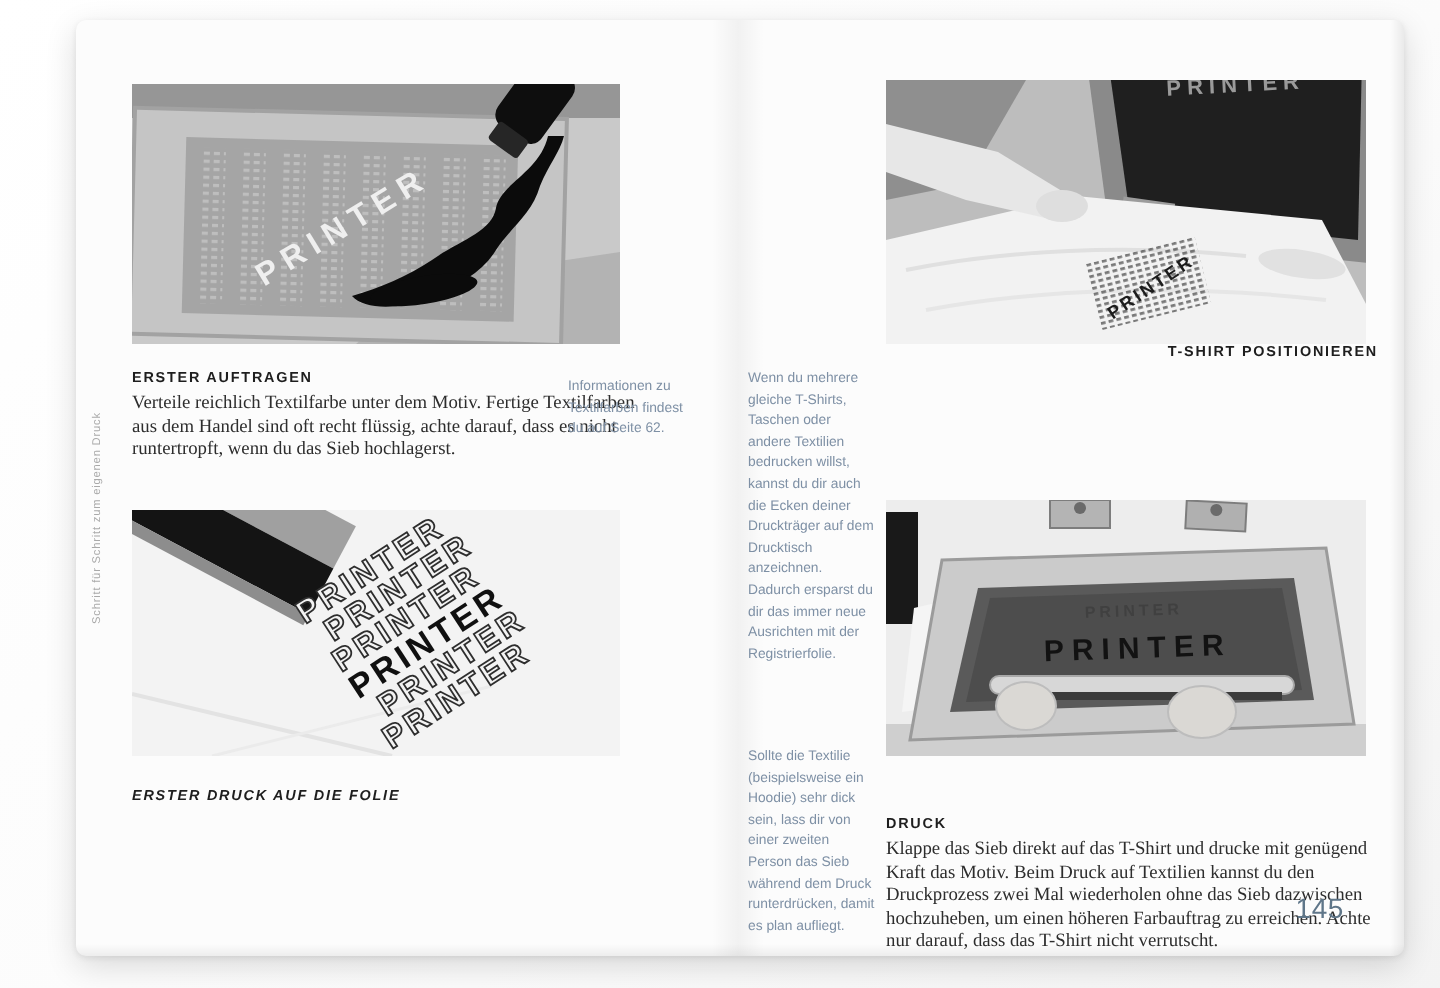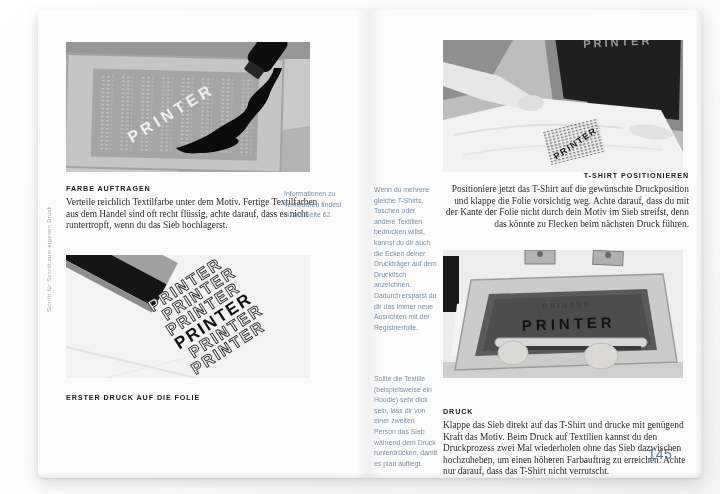--- a/index.html
+++ b/index.html
@@ -95,21 +95,21 @@
       <g transform="translate(200,10) rotate(36)">
         <rect x="-13" y="-22" width="27" height="40" rx="7" fill="#0e0e0e"></rect>
         <rect x="-8" y="16" width="18" height="11" rx="2" fill="#262626"></rect>
       </g>
       <path d="M208,26 C204,44 184,50 182,62 C180,74 164,78 150,88 C138,96 124,102 110,106 C116,113 134,113 148,107 C164,101 176,93 182,83 C190,71 200,65 204,51 C208,41 214,34 216,26 Z" fill="#0b0b0b"></path>
       <ellipse cx="146" cy="103" rx="27" ry="7" fill="#0b0b0b" transform="rotate(-9 146 103)"></ellipse>
     </svg>
   </div>
 
   <div class="abs" style="left:28px;top:174px;width:252px;">
-    <div class="heading">FARBE AUFTRAGEN</div>
+    <div class="heading">ERSTER AUFTRAGEN</div>
     <div class="body-text">Verteile reichlich Textilfarbe unter dem Motiv. Fertige Textilfarben aus dem Handel sind oft recht flüssig, achte darauf, dass es nicht runtertropft, wenn du das Sieb hochlagerst.</div>
   </div>
 
   <div class="abs note" style="left:246px;top:179px;width:62px;">Informationen zu Textilfarben findest du auf Seite 62.</div>
 
   <div class="abs photo" style="left:28px;top:245px;width:244px;height:123px;background:#f3f3f3;">
     <svg width="244" height="123" viewBox="0 0 244 123">
       <rect width="244" height="123" fill="#f3f3f3"></rect>
       <line x1="0" y1="92" x2="130" y2="123" stroke="#e3e3e3" stroke-width="2"></line>
       <line x1="40" y1="123" x2="180" y2="88" stroke="#ebebeb" stroke-width="1.5"></line>
@@ -122,21 +122,21 @@
         <text class="svg-sans" x="-4" y="-38" text-anchor="middle" font-size="16" letter-spacing="2" fill="#f3f3f3" stroke="#2e2e2e" stroke-width="0.9">PRINTER</text>
         <text class="svg-sans" x="3" y="-23" text-anchor="middle" font-size="16" letter-spacing="2" fill="#f3f3f3" stroke="#2e2e2e" stroke-width="0.9">PRINTER</text>
         <text class="svg-sans" x="-2" y="-8" text-anchor="middle" font-size="16" letter-spacing="2" fill="#f3f3f3" stroke="#2e2e2e" stroke-width="0.9">PRINTER</text>
         <text class="svg-sans" x="0" y="8" text-anchor="middle" font-size="17" letter-spacing="2" fill="#101010">PRINTER</text>
         <text class="svg-sans" x="5" y="23" text-anchor="middle" font-size="16" letter-spacing="2" fill="#f3f3f3" stroke="#2e2e2e" stroke-width="0.9">PRINTER</text>
         <text class="svg-sans" x="-2" y="38" text-anchor="middle" font-size="16" letter-spacing="2" fill="#f3f3f3" stroke="#2e2e2e" stroke-width="0.9">PRINTER</text>
       </g>
     </svg>
   </div>
 
-  <div class="abs" style="left:28px;top:383px;width:254px;">
+  <div class="abs" style="left:28px;top:383px;width:254px;font-style:italic;">
     <div class="heading">ERSTER DRUCK AUF DIE FOLIE</div>
   </div>
 
   <div class="abs note" style="left:336px;top:175px;width:64px;">Wenn du mehrere gleiche T-Shirts, Taschen oder andere Textilien bedrucken willst, kannst du dir auch die Ecken deiner Druckträger auf dem Drucktisch anzeichnen. Dadurch ersparst du dir das immer neue Ausrichten mit der Registrierfolie.</div>
   <div class="abs note" style="left:336px;top:364px;width:64px;">Sollte die Textilie (beispielsweise ein Hoodie) sehr dick sein, lass dir von einer zweiten Person das Sieb während dem Druck runterdrücken, damit es plan aufliegt.</div>
 
   <div class="abs photo" style="left:405px;top:30px;width:240px;height:132px;">
     <svg width="240" height="132" viewBox="0 0 240 132">
       <defs>
         <pattern id="tx2" width="4" height="3" patternUnits="userSpaceOnUse">
@@ -158,21 +158,20 @@
         <rect x="0" y="0" width="56" height="34" fill="url(#tx2)" opacity="0.75"></rect>
         <text class="svg-sans" x="28" y="22" text-anchor="middle" font-size="9" letter-spacing="1.5" fill="#1c1c1c" transform="rotate(-20 28 17)">PRINTER</text>
       </g>
       <polygon points="0,22 56,36 92,58 84,70 40,60 0,46" fill="#e7e7e7"></polygon>
       <ellipse cx="88" cy="63" rx="13" ry="8" fill="#dedede"></ellipse>
     </svg>
   </div>
 
   <div class="abs" style="left:405px;top:161px;width:246px;text-align:right;">
     <div class="heading">T-SHIRT POSITIONIEREN</div>
-    <div class="body-text">Positioniere jetzt das T-Shirt auf die gewünschte Druckposition und klappe die Folie vorsichtig weg. Achte darauf, dass du mit der Kante der Folie nicht durch dein Motiv im Sieb streifst, denn das könnte zu Flecken beim nächsten Druck führen.</div>
   </div>
 
   <div class="abs photo" style="left:405px;top:240px;width:240px;height:128px;background:#ededed;">
     <svg width="240" height="128" viewBox="0 0 240 128">
       <rect width="240" height="128" fill="#ededed"></rect>
       <rect y="112" width="240" height="16" fill="#cfcfcf"></rect>
       <rect x="0" y="6" width="16" height="56" fill="#191919"></rect>
       <polygon points="14,54 40,48 36,102 8,106" fill="#f5f5f5"></polygon>
       <g>
         <rect x="82" y="0" width="30" height="14" fill="#b4b4b4" stroke="#7d7d7d" stroke-width="1"></rect>

